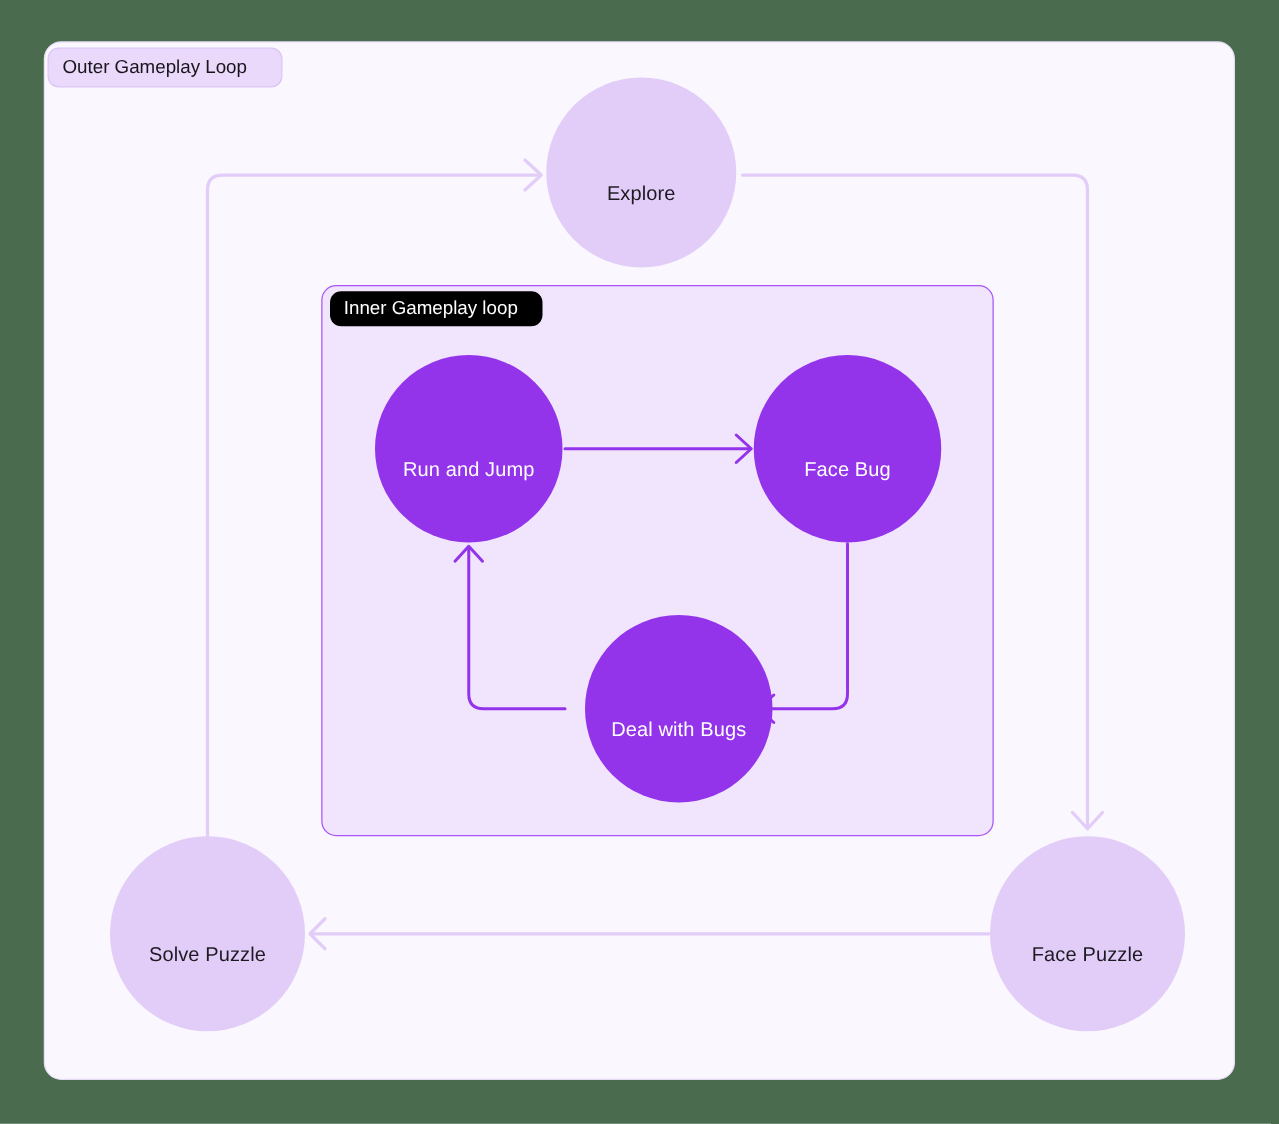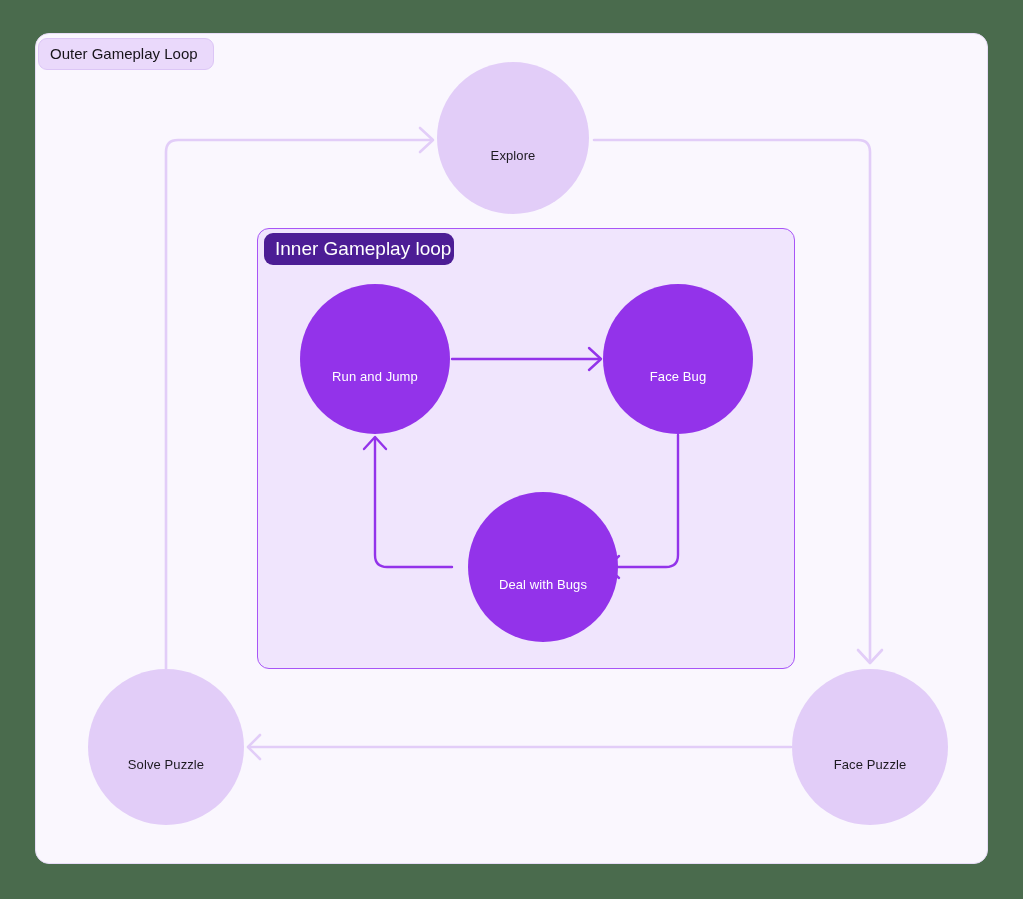--- a/index.html
+++ b/index.html
@@ -32,21 +32,21 @@
     box-sizing: border-box;
   }
   .outer-label {
     position: absolute;
     left: 38px;
     top: 38px;
     background: #ead9fb;
     color: #17141a;
     font-size: 15px;
     line-height: 1;
-    padding: 7px 15px 8px 11px;
+    padding: 7px 27px 8px 11px;
     border-radius: 9px;
     border: 1px solid #dcc6f6;
     white-space: nowrap;
     box-sizing: border-box;
     z-index: 6;
   }
   .inner-container {
     position: absolute;
     left: 257px;
     top: 228px;
@@ -54,25 +54,25 @@
     height: 441px;
     background: #f0e5fd;
     border: 1.6px solid #a855f7;
     border-radius: 12px;
     box-sizing: border-box;
   }
   .inner-label {
     position: absolute;
     left: 264px;
     top: 233px;
-    background: #4c1d95;
+    background: #000000;
     color: #ffffff;
-    font-size: 19px;
+    font-size: 15px;
     line-height: 1;
-    padding: 6px 3px 7px 11px;
+    padding: 6px 20px 7px 11px;
     border-radius: 9px;
     white-space: nowrap;
     box-sizing: border-box;
     z-index: 6;
   }
   svg#edges {
     position: absolute;
     left: 0; top: 0;
     width: 1023px;
     height: 899px;
@@ -85,21 +85,21 @@
     border-radius: 50%;
     display: flex;
     align-items: center;
     justify-content: center;
     text-align: center;
     z-index: 5;
     box-sizing: border-box;
   }
   .node span {
     display: block;
-    font-size: 13px;
+    font-size: 16px;
     letter-spacing: 0.1px;
     line-height: 1.2;
     pointer-events: none;
     margin-top: 36px;
   }
   .node-light {
     background: #e2cdf8;
     color: #1d1a21;
   }
   .node-solid {

